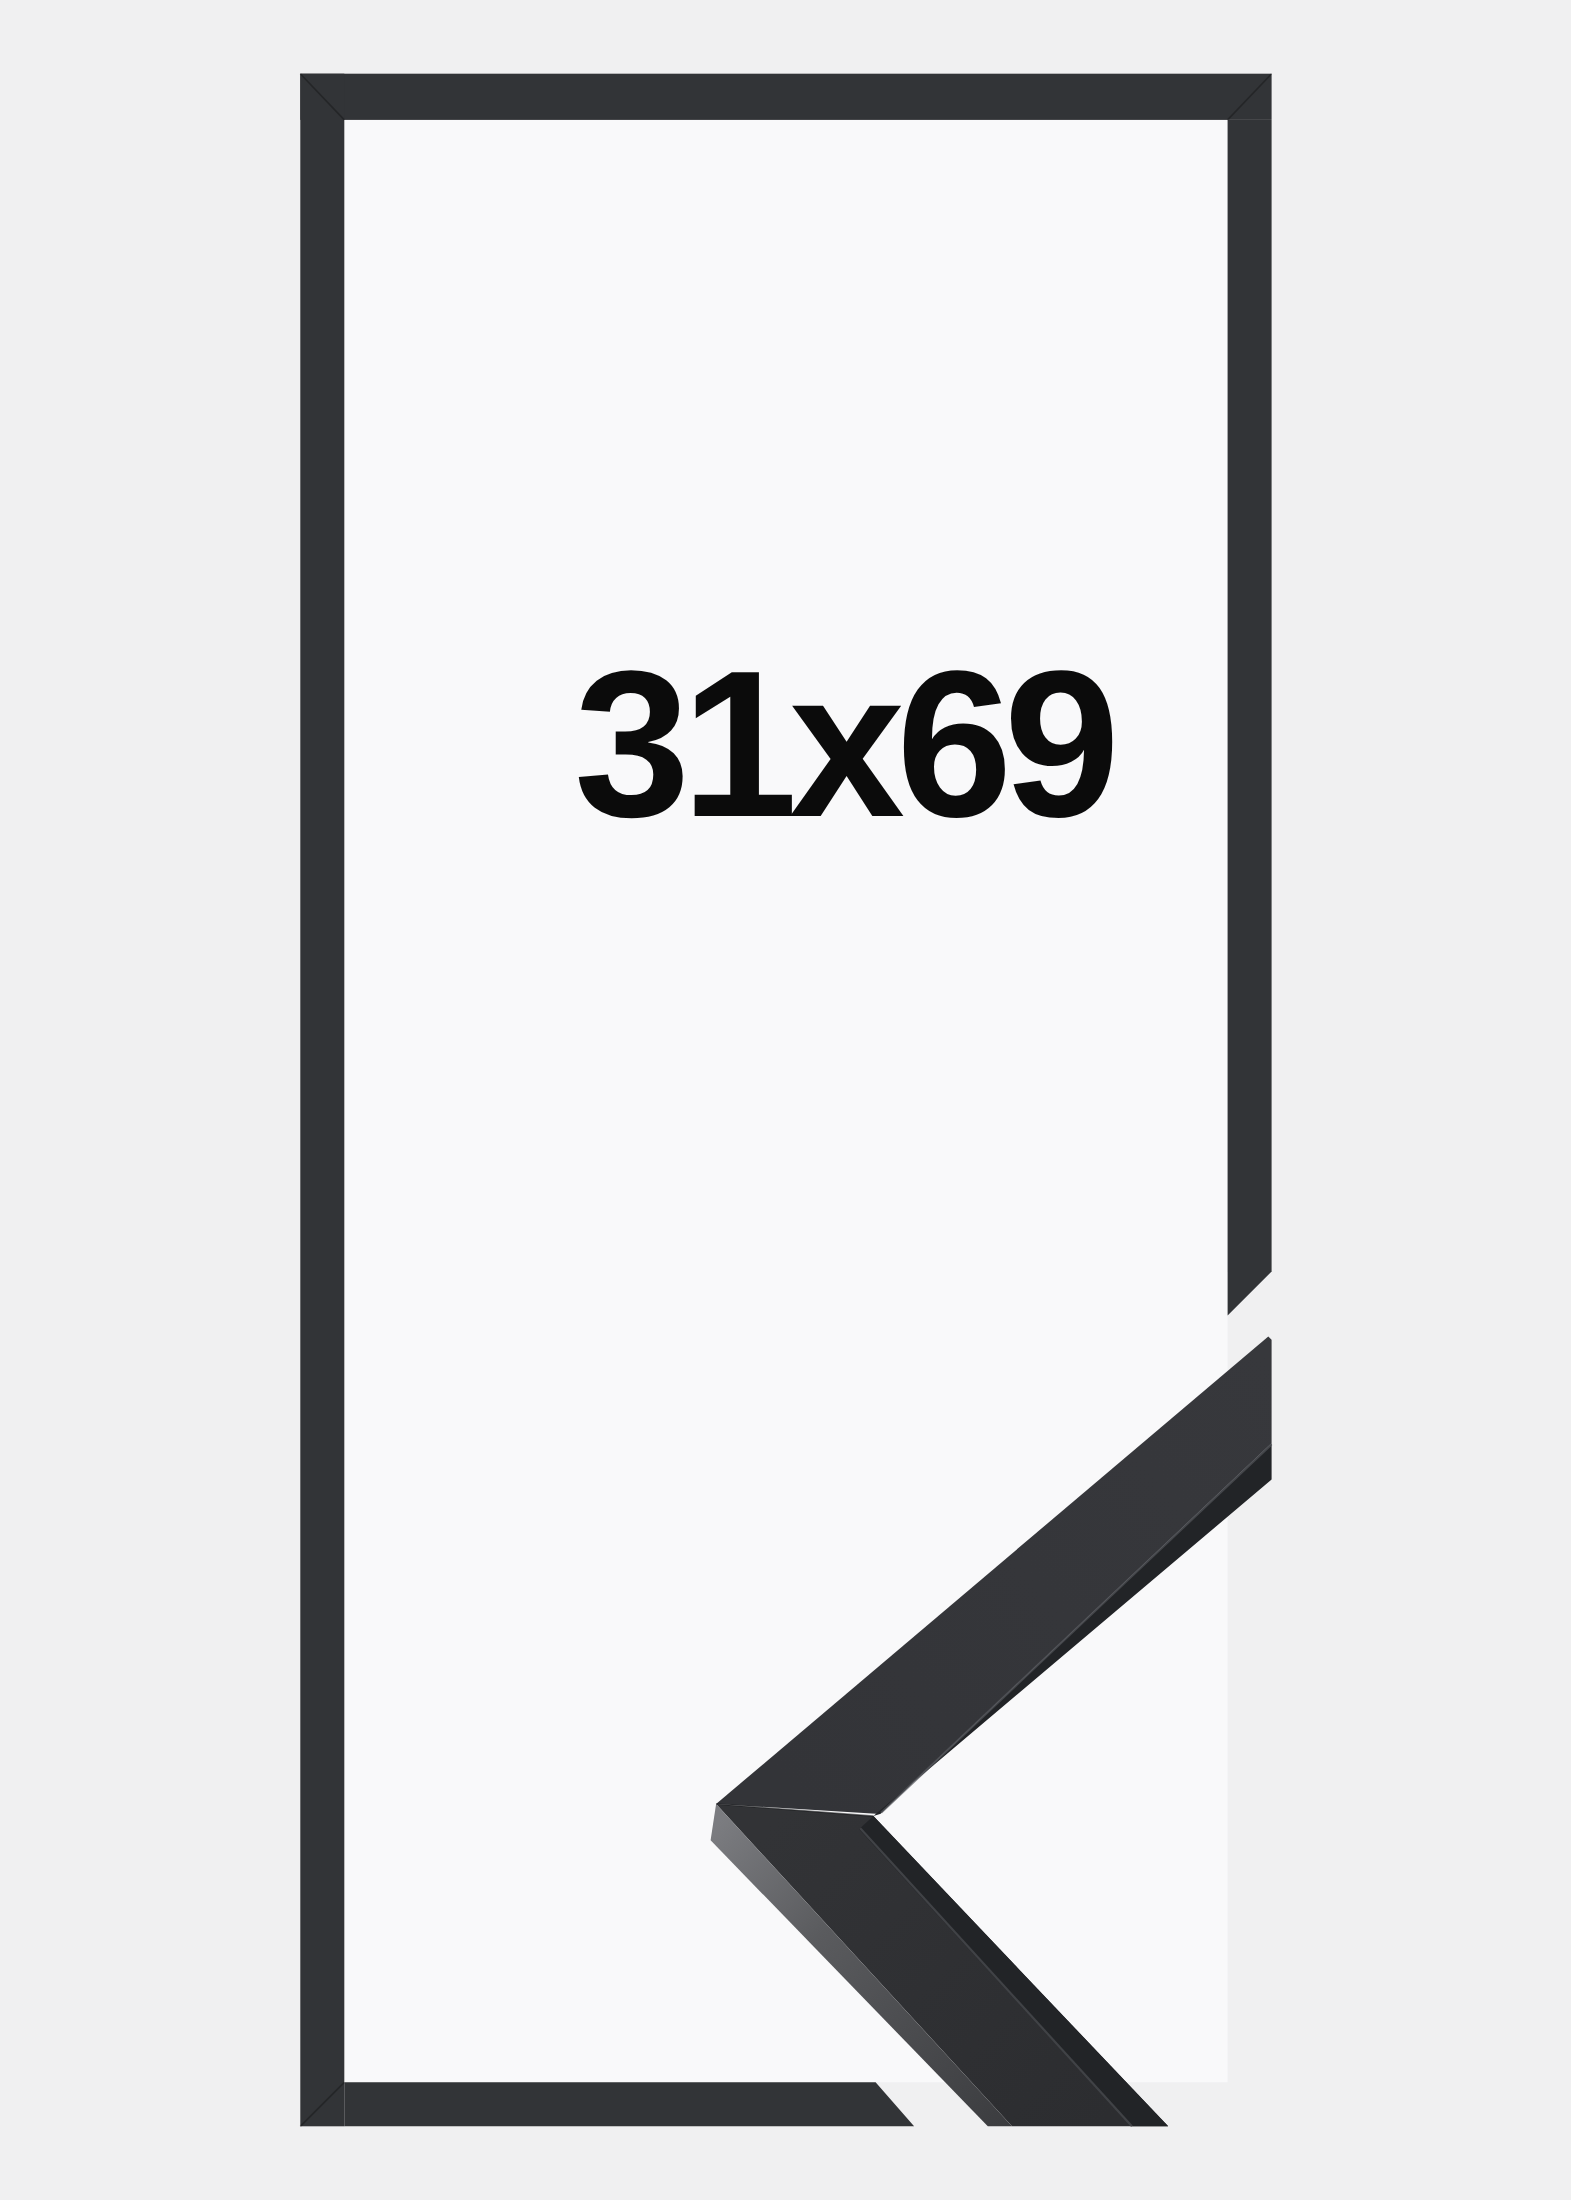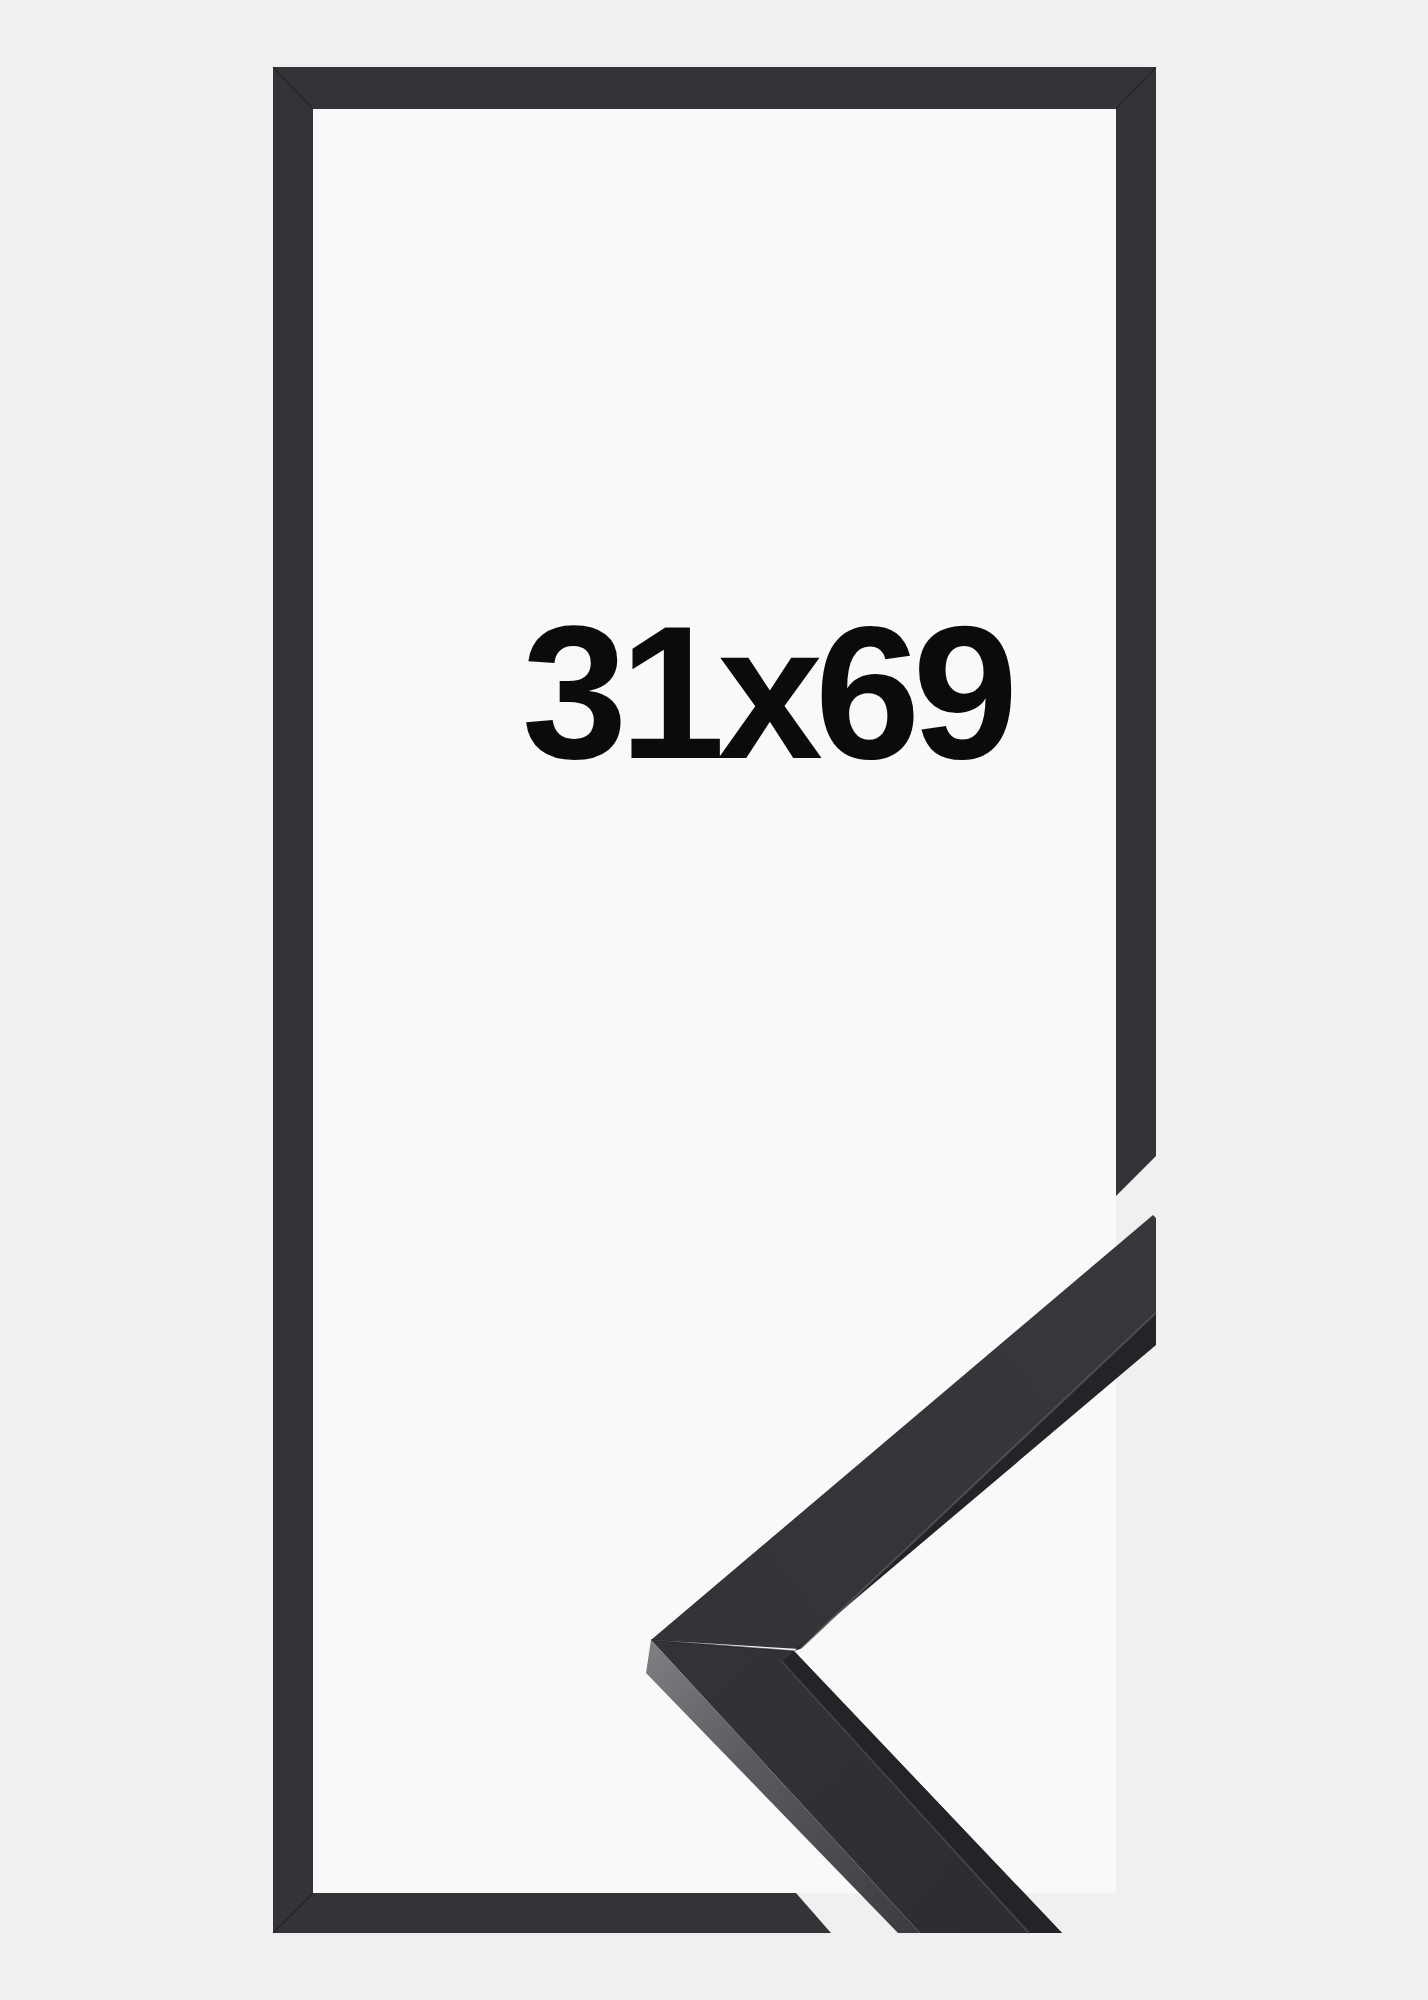--- a/index.html
+++ b/index.html
@@ -26,21 +26,21 @@
   .artwork {
     position: absolute;
     left: 0;
     top: 0;
     width: 1428px;
     height: 2000px;
   }
   .size-label {
     position: absolute;
     left: 313px;
-    top: 597px;
+    top: 582px;
     width: 906px;
     text-align: center;
     font-size: 190px;
     font-weight: 700;
     line-height: 1;
     letter-spacing: -8px;
     color: var(--text, #0b0b0b);
     white-space: nowrap;
     user-select: none;
   }

